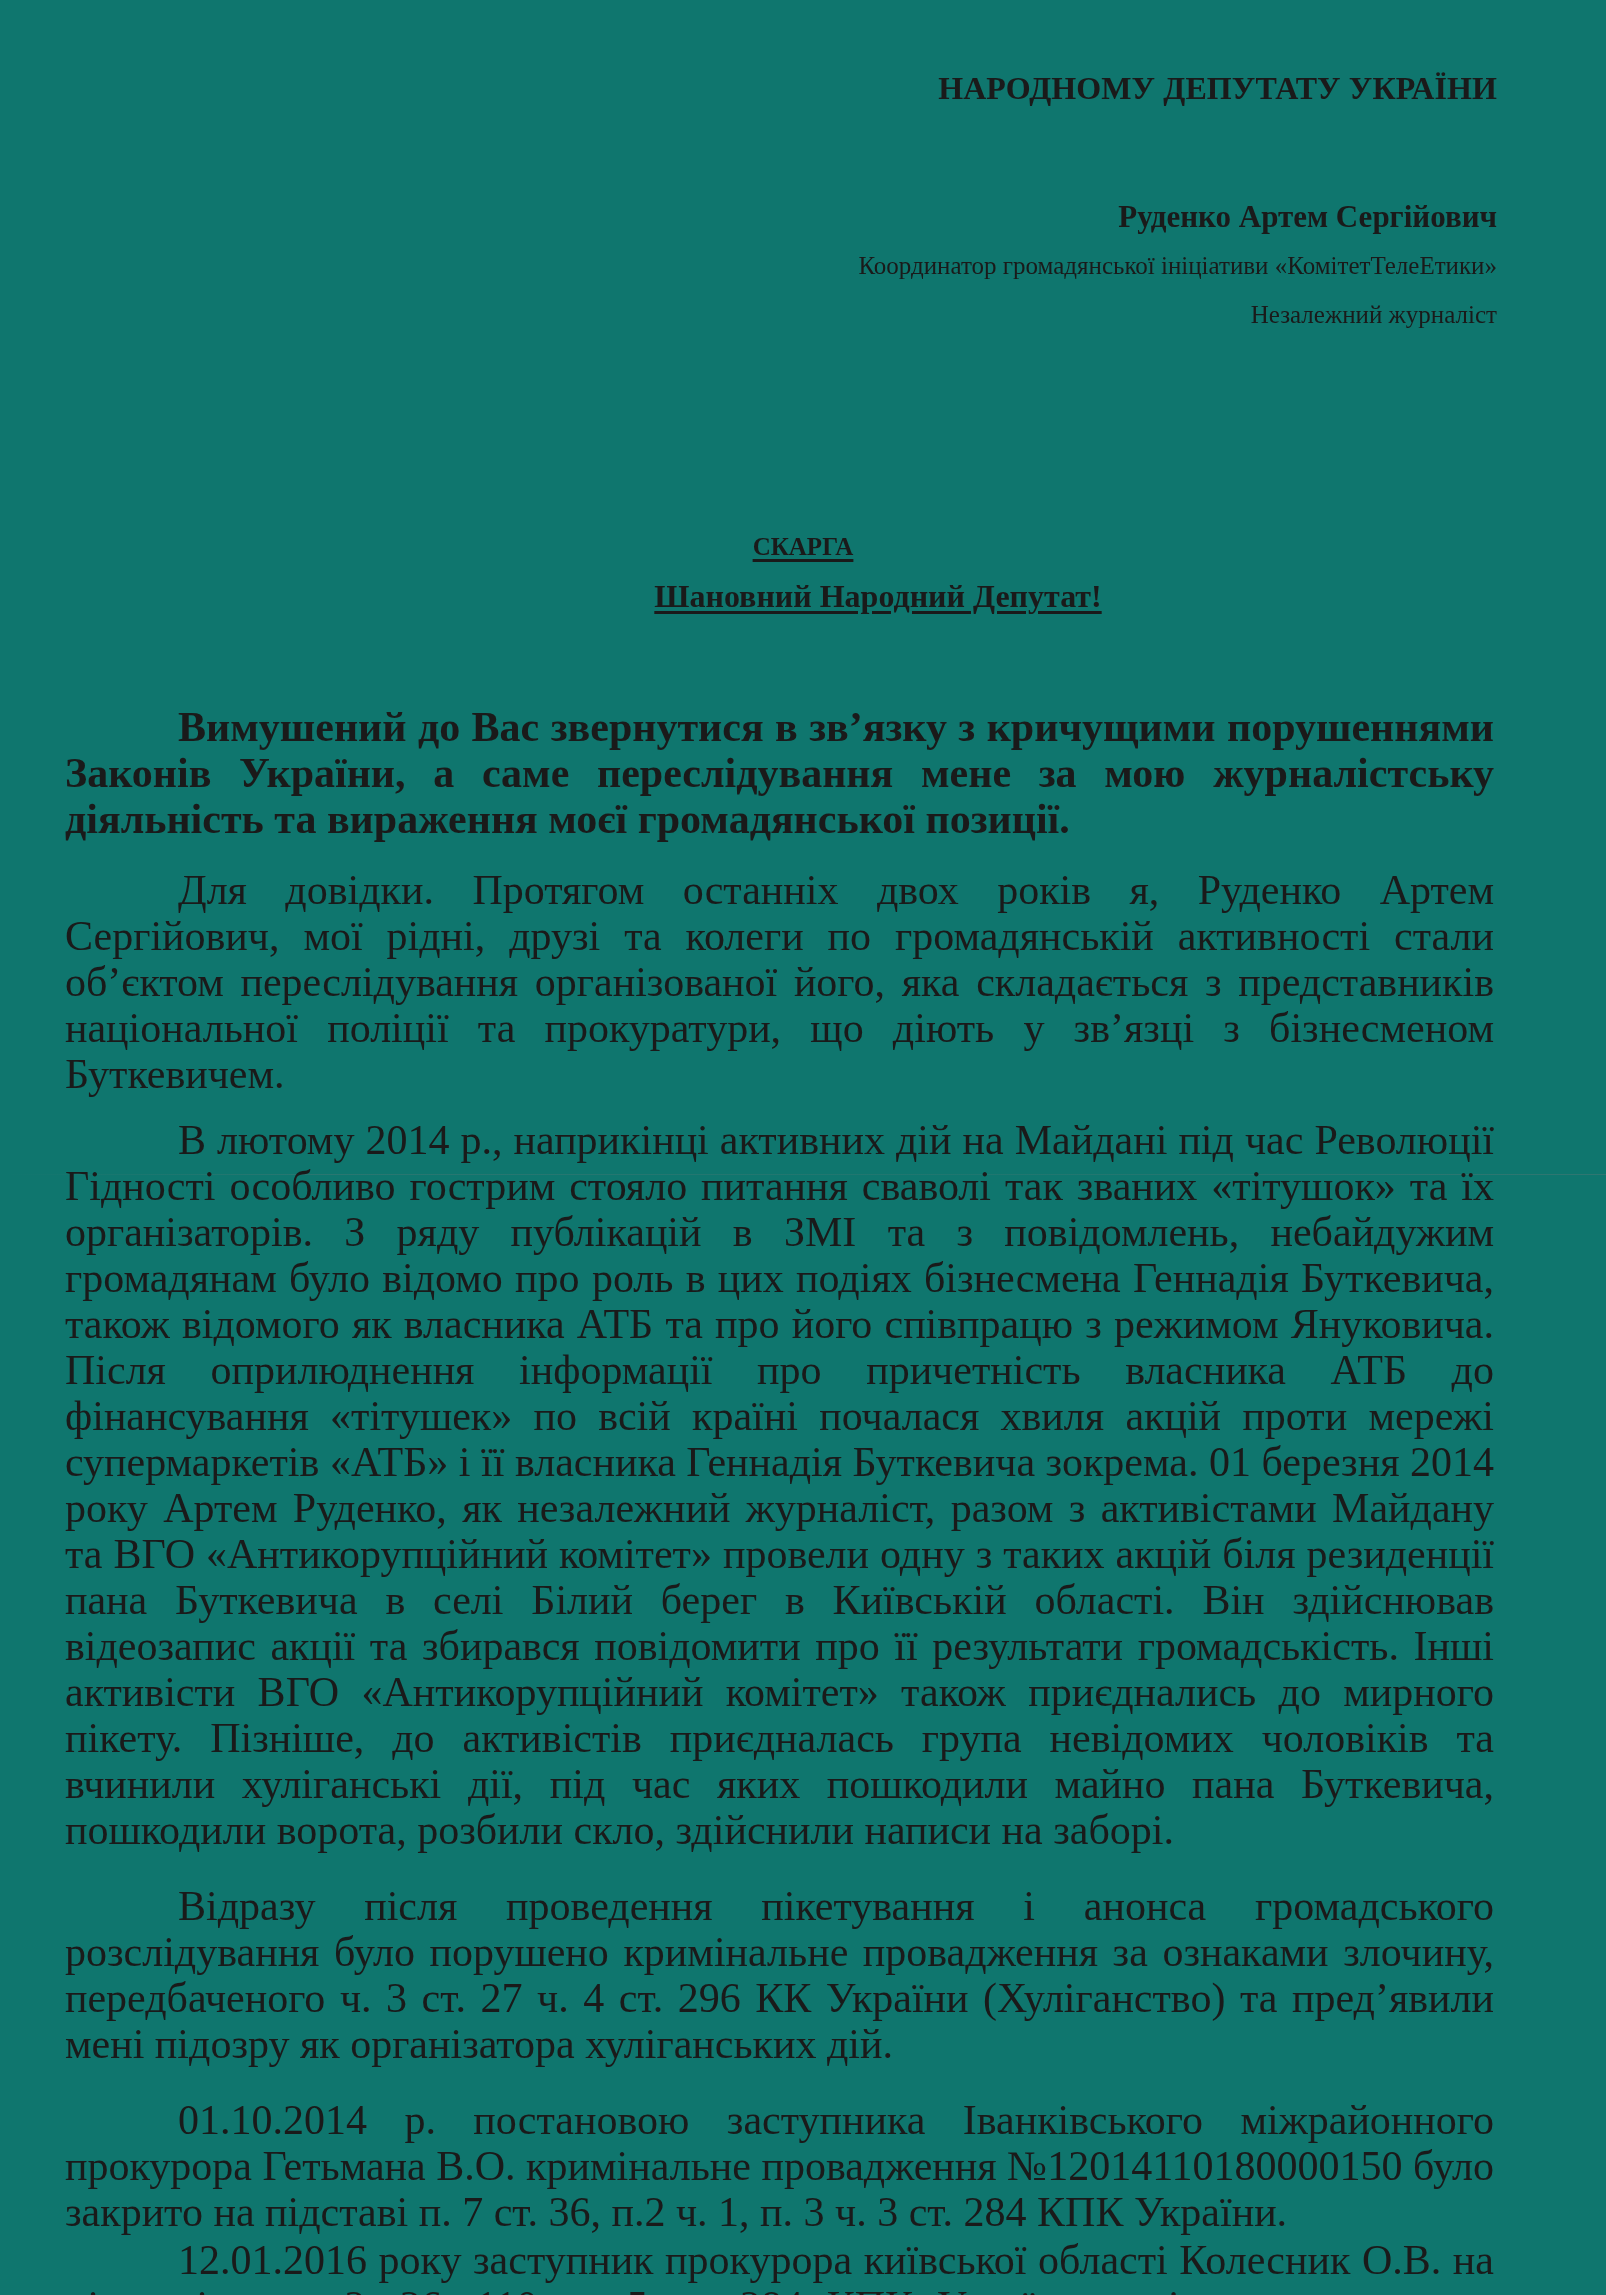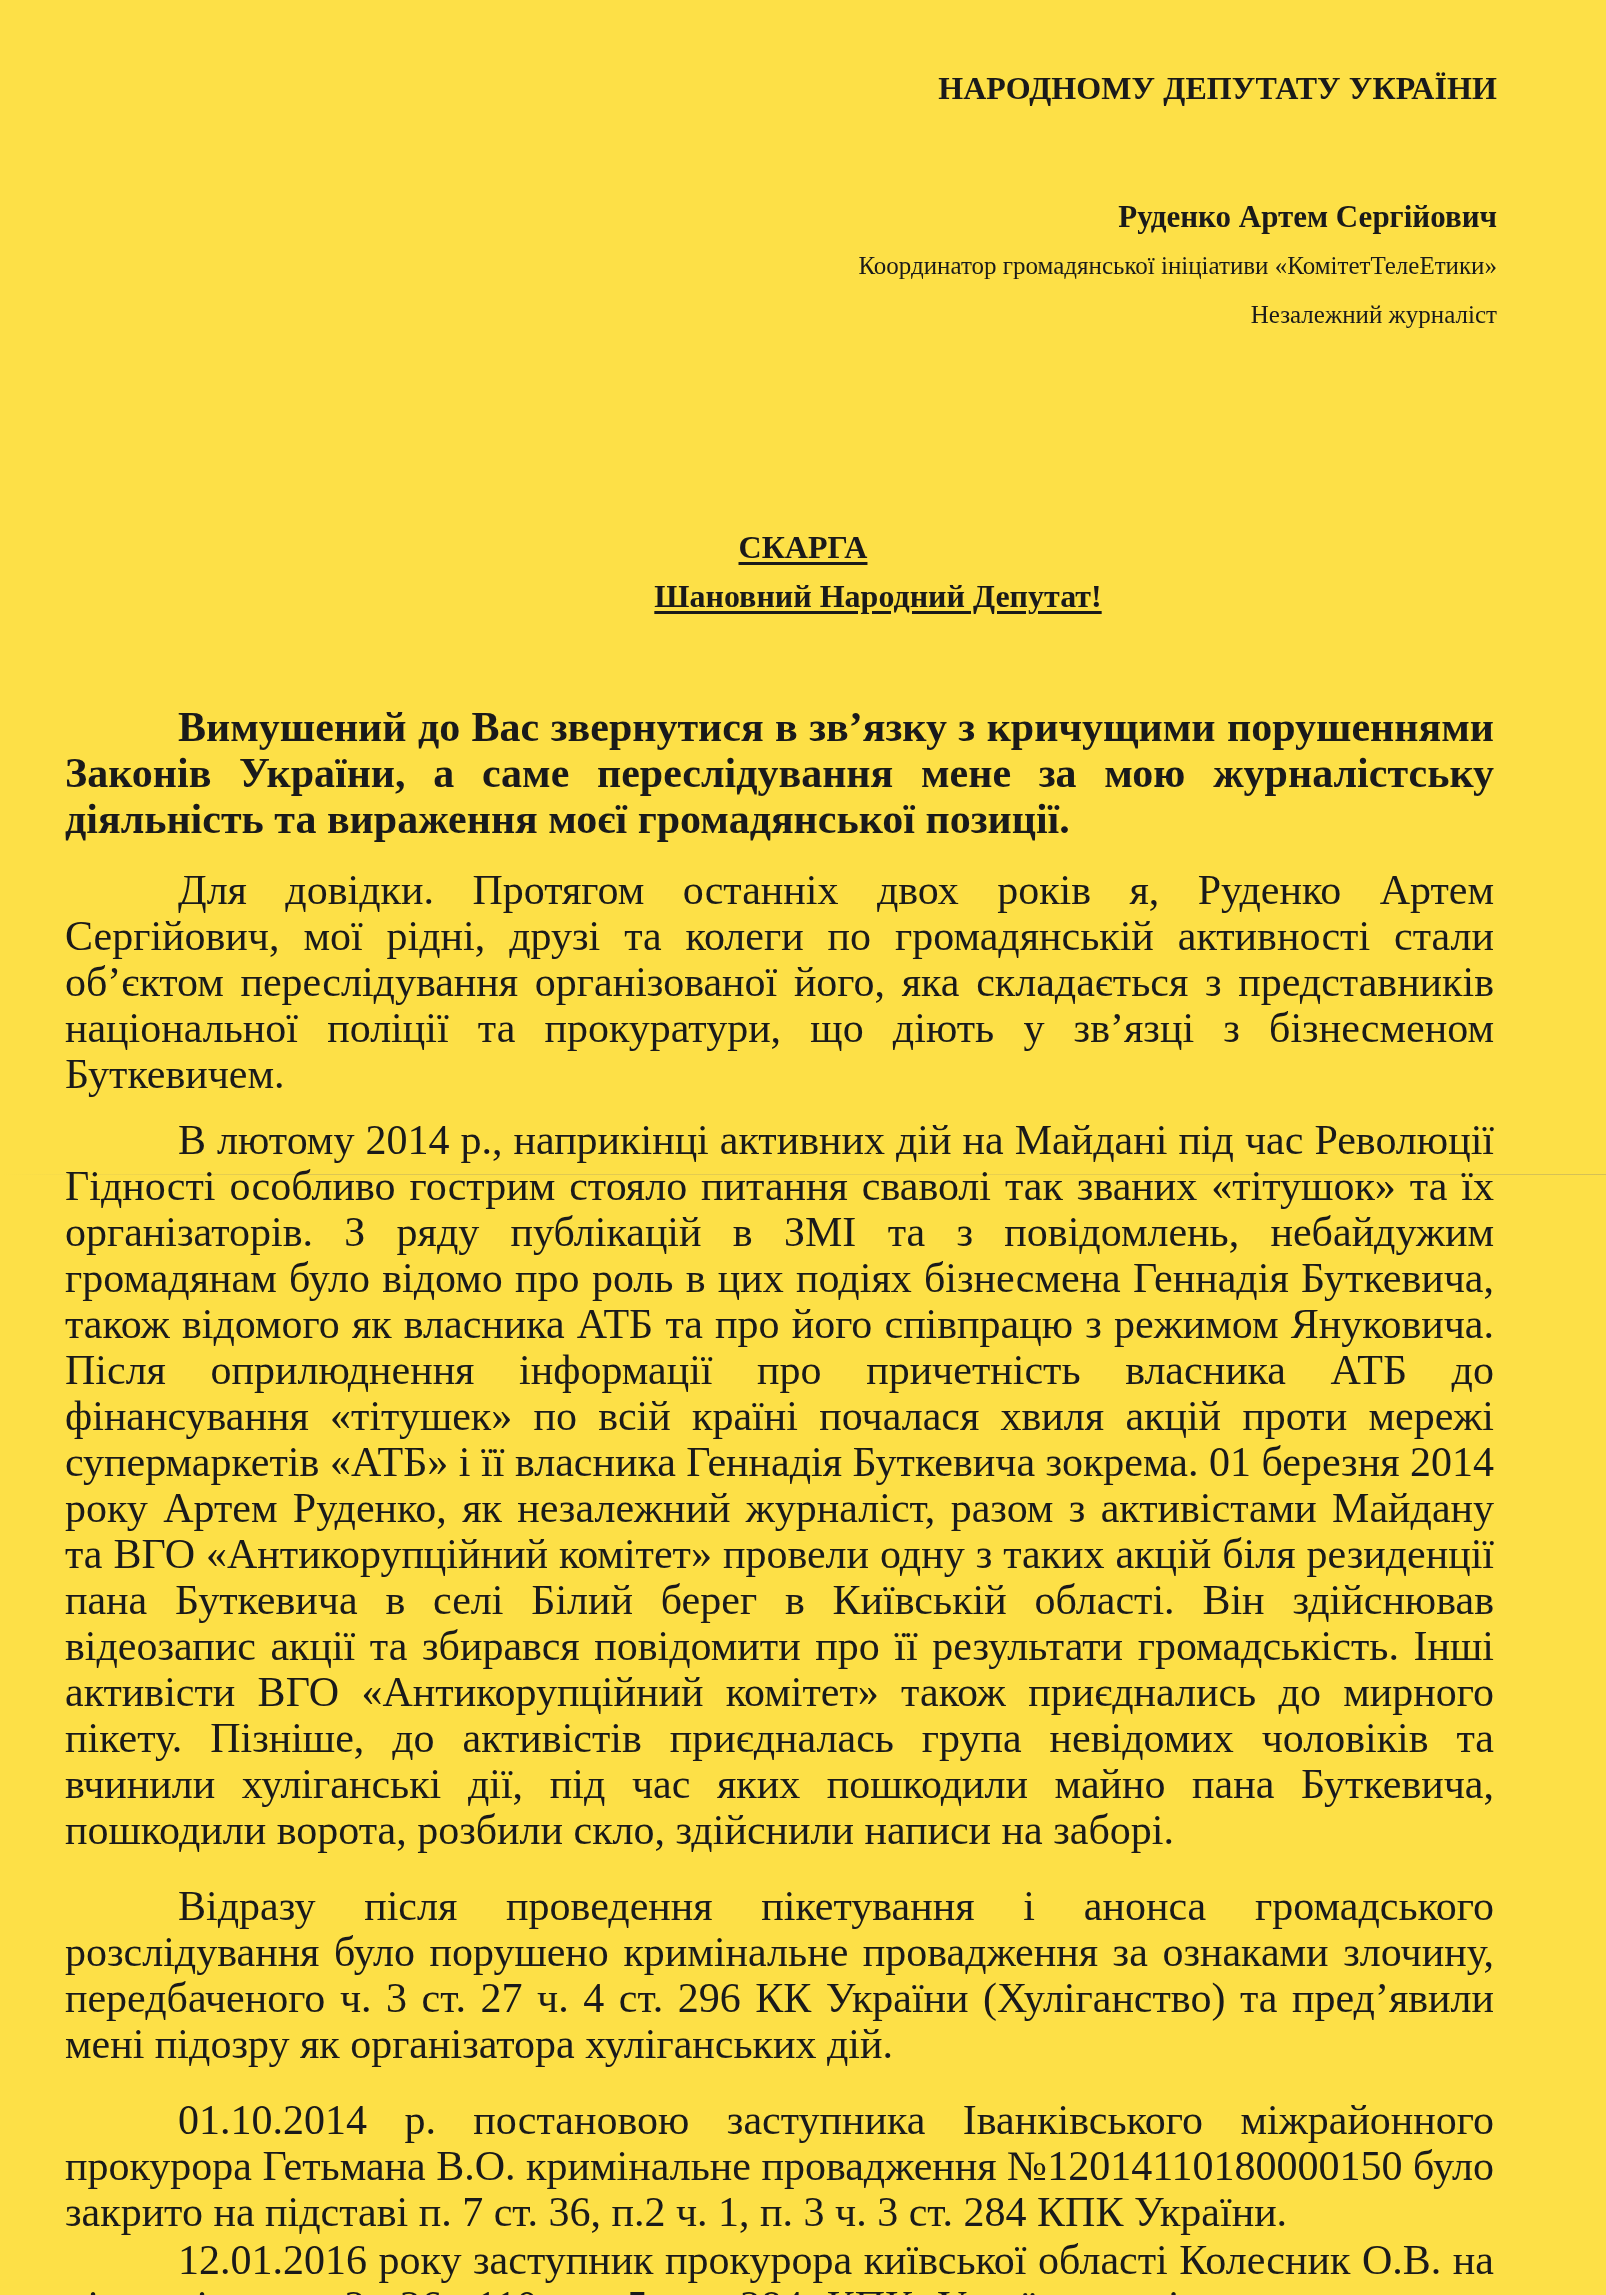--- a/index.html
+++ b/index.html
@@ -13,21 +13,21 @@
     position: relative;
     overflow: hidden;
     font-family: "Liberation Serif", "DejaVu Serif", serif;
     color: #1a1a1a;
   }
   .page {
     position: absolute;
     left: 0; top: 0;
     width: 1606px;
     height: 2295px;
-    background: #fde047;
+    background: #0f766e;
   }
   .header-block {
     position: absolute;
     right: 109px;
     top: 68px;
     text-align: right;
   }
   .addressee {
     font-weight: bold;
     font-size: 32px;
@@ -48,21 +48,21 @@
   }
   .title-block {
     position: absolute;
     left: 0;
     width: 1606px;
     top: 526px;
     text-align: center;
   }
   .doc-title {
     font-weight: bold;
-    font-size: 32px;
+    font-size: 25px;
     line-height: 42px;
     text-decoration: underline;
     text-decoration-thickness: 2.7px;
     text-underline-offset: 4.1px;
     display: inline-block;
   }
   .salutation {
     font-weight: bold;
     font-size: 32px;
     line-height: 42px;

